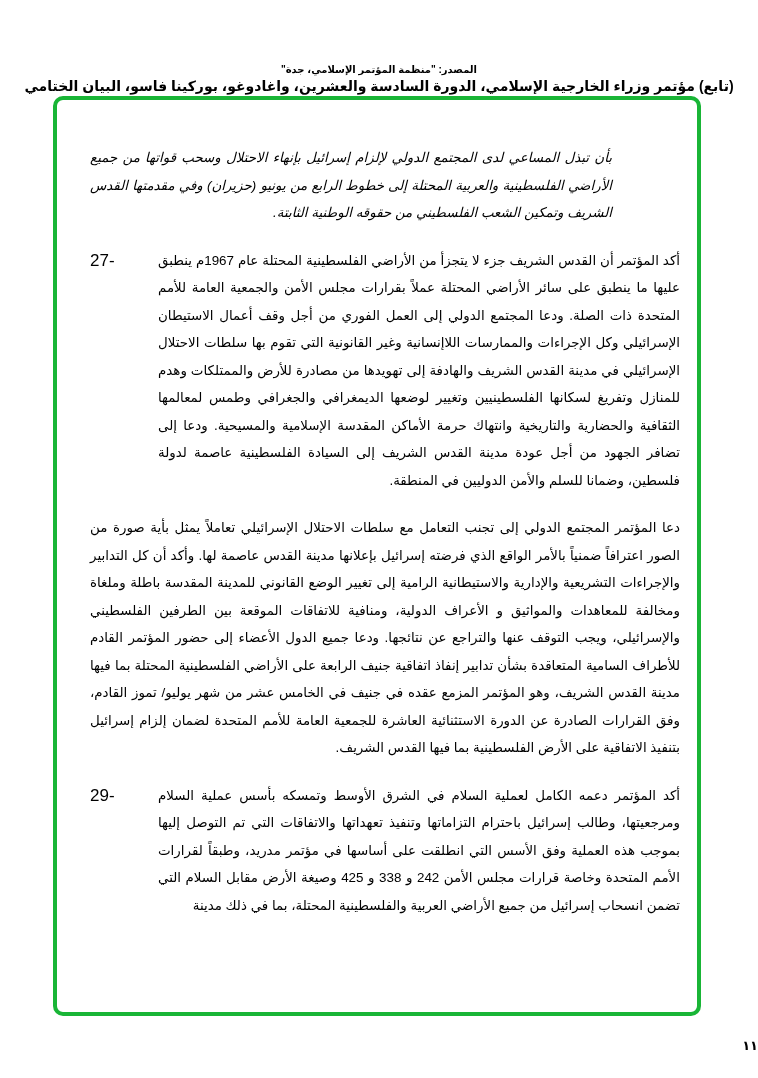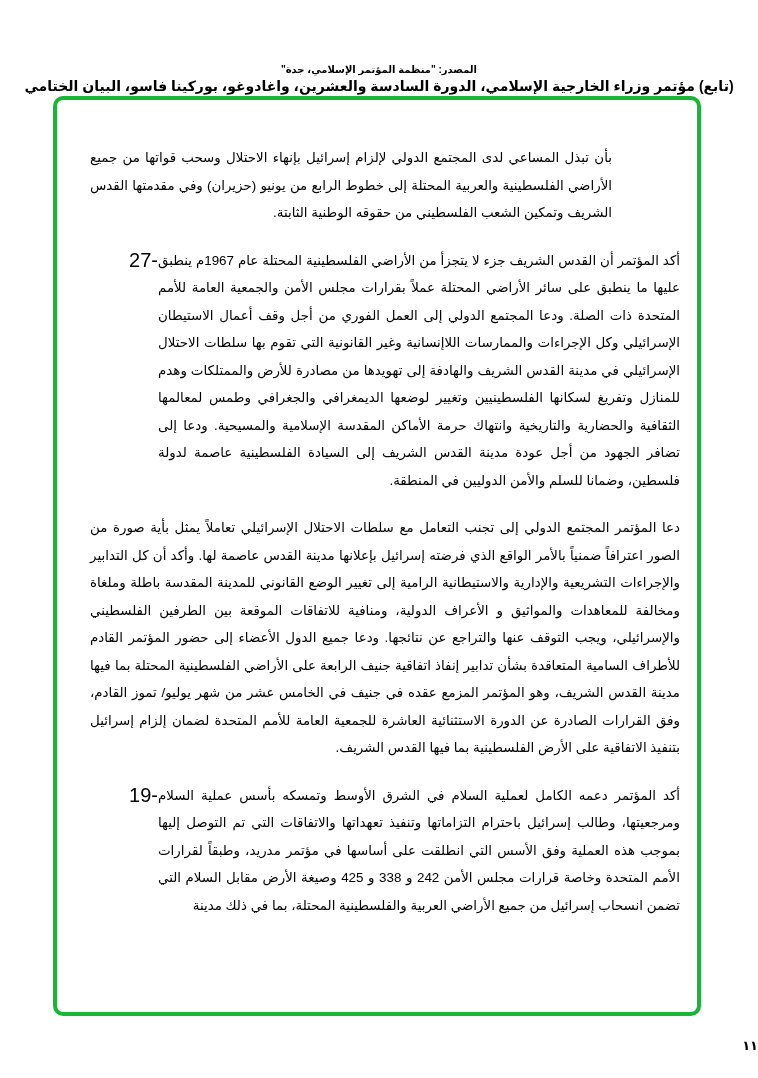--- a/index.html
+++ b/index.html
@@ -6,25 +6,25 @@
   body { width: 758px; height: 1078px; position: relative; overflow: hidden;
          font-family: "Liberation Sans", "DejaVu Sans", sans-serif; color: #000; }
   .hdr-title { position: absolute; top: 38px; left: 0; width: 758px; text-align: center;
                direction: rtl; font-weight: bold; font-size: 14px; margin-top: 40px; }
   .hdr-source { position: absolute; top: 64px; left: 0; width: 758px; text-align: center;
                 direction: rtl; font-weight: bold; font-size: 10px; }
   .frame { position: absolute; left: 53px; top: 96px; width: 648px; height: 920px;
            border: 4px solid #19b536; border-radius: 10px; box-sizing: border-box; }
   .content { position: absolute; left: 90px; top: 144px; width: 590px; direction: rtl;
              font-size: 13.4px; line-height: 27.5px; }
-  .para { text-align: justify; text-align-last: right; margin: 0 0 20px 0; }
+  .para { text-align: justify; text-align-last: right; margin: 0 0 20px 0; font-style: italic; }
   .para.cont { padding-right: 68px; }
   .item { display: flex; flex-direction: row; margin: 0 0 20px 0; }
-  .item .num { width: 68px; flex: 0 0 68px; text-align: right; direction: ltr;
-               font-size: 20px; }
+  .item .num { width: 68px; flex: 0 0 68px; text-align: left; direction: ltr;
+               font-size: 17px; }
   .item .num span { display: inline-block; }
   .item .txt { flex: 1 1 auto; text-align: justify; text-align-last: right; }
   .page-num { position: absolute; top: 1038px; left: 0; width: 758px; text-align: right;
               font-size: 13px; font-weight: bold; direction: rtl; }
 </style>
 </head>
 <body>
 
 <div class="hdr-title">(تابع) مؤتمر وزراء الخارجية الإسلامي، الدورة السادسة والعشرين، واغادوغو، بوركينا فاسو، البيان الختامي</div>
 <div class="hdr-source">المصدر: "منظمة المؤتمر الإسلامي، جدة"</div>
@@ -38,17 +38,17 @@
     <div class="txt">أكد المؤتمر أن القدس الشريف جزء لا يتجزأ من الأراضي الفلسطينية المحتلة عام 1967م ينطبق عليها ما ينطبق على سائر الأراضي المحتلة عملاً بقرارات مجلس الأمن والجمعية العامة للأمم المتحدة ذات الصلة. ودعا المجتمع الدولي إلى العمل الفوري من أجل وقف أعمال الاستيطان الإسرائيلي وكل الإجراءات والممارسات اللاإنسانية وغير القانونية التي تقوم بها سلطات الاحتلال الإسرائيلي في مدينة القدس الشريف والهادفة إلى تهويدها من مصادرة للأرض والممتلكات وهدم للمنازل وتفريغ لسكانها الفلسطينيين وتغيير لوضعها الديمغرافي والجغرافي وطمس لمعالمها الثقافية والحضارية والتاريخية وانتهاك حرمة الأماكن المقدسة الإسلامية والمسيحية. ودعا إلى تضافر الجهود من أجل عودة مدينة القدس الشريف إلى السيادة الفلسطينية عاصمة لدولة فلسطين، وضمانا للسلم والأمن الدوليين في المنطقة.</div>
     <div class="num"><span>27-</span></div>
   </div>
 
   <div class="item">
     <div class="txt">دعا المؤتمر المجتمع الدولي إلى تجنب التعامل مع سلطات الاحتلال الإسرائيلي تعاملاً يمثل بأية صورة من الصور اعترافاً ضمنياً بالأمر الواقع الذي فرضته إسرائيل بإعلانها مدينة القدس عاصمة لها. وأكد أن كل التدابير والإجراءات التشريعية والإدارية والاستيطانية الرامية إلى تغيير الوضع القانوني للمدينة المقدسة باطلة وملغاة ومخالفة للمعاهدات والمواثيق و الأعراف الدولية، ومنافية للاتفاقات الموقعة بين الطرفين الفلسطيني والإسرائيلي، ويجب التوقف عنها والتراجع عن نتائجها. ودعا جميع الدول الأعضاء إلى حضور المؤتمر القادم للأطراف السامية المتعاقدة بشأن تدابير إنفاذ اتفاقية جنيف الرابعة على الأراضي الفلسطينية المحتلة بما فيها مدينة القدس الشريف، وهو المؤتمر المزمع عقده في جنيف في الخامس عشر من شهر يوليو/ تموز القادم، وفق القرارات الصادرة عن الدورة الاستثنائية العاشرة للجمعية العامة للأمم المتحدة لضمان إلزام إسرائيل بتنفيذ الاتفاقية على الأرض الفلسطينية بما فيها القدس الشريف.</div>
   </div>
 
   <div class="item">
     <div class="txt">أكد المؤتمر دعمه الكامل لعملية السلام في الشرق الأوسط وتمسكه بأسس عملية السلام ومرجعيتها، وطالب إسرائيل باحترام التزاماتها وتنفيذ تعهداتها والاتفاقات التي تم التوصل إليها بموجب هذه العملية وفق الأسس التي انطلقت على أساسها في مؤتمر مدريد، وطبقاً لقرارات الأمم المتحدة وخاصة قرارات مجلس الأمن 242 و 338 و 425 وصيغة الأرض مقابل السلام التي تضمن انسحاب إسرائيل من جميع الأراضي العربية والفلسطينية المحتلة، بما في ذلك مدينة</div>
-    <div class="num"><span>19-</span></div>
+    <div class="num"><span>29-</span></div>
   </div>
 </div>
 
 <div class="page-num">١١</div>
 
 </body></html>

